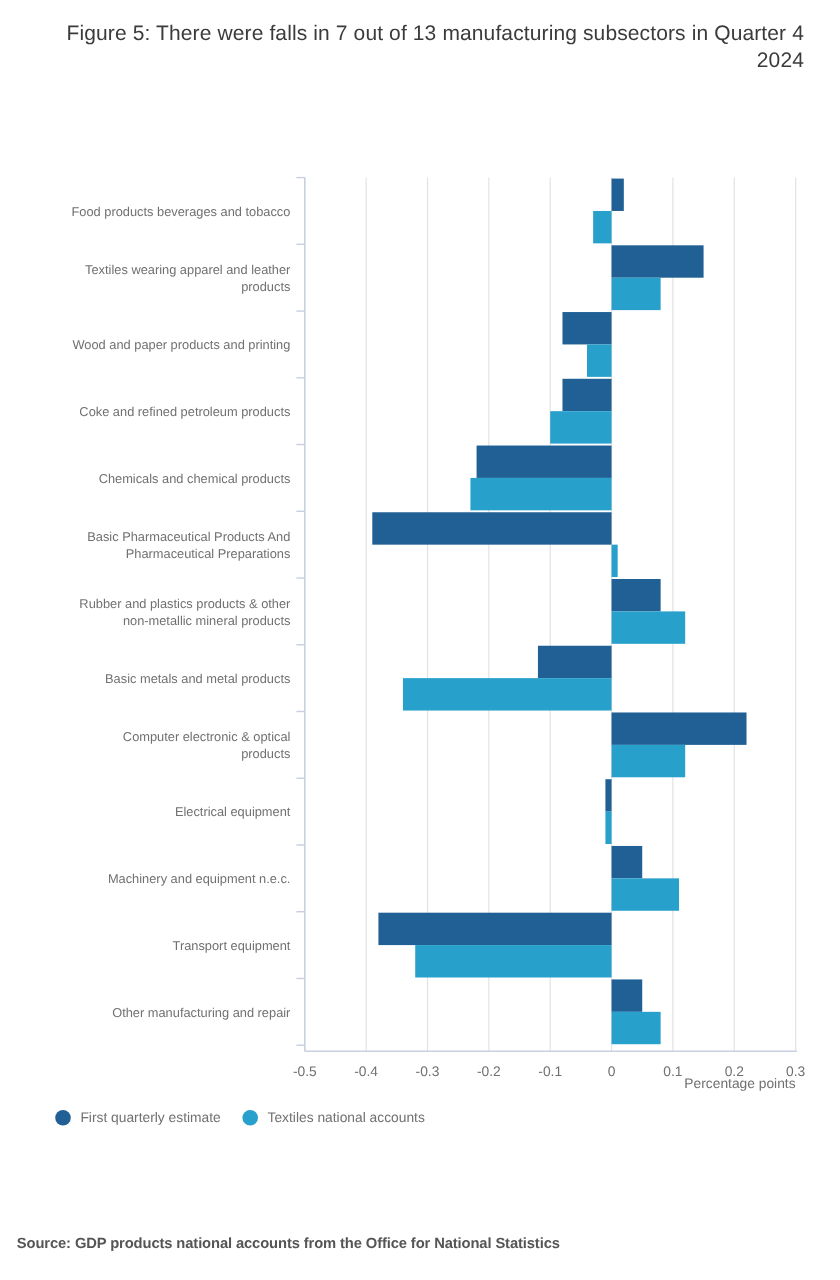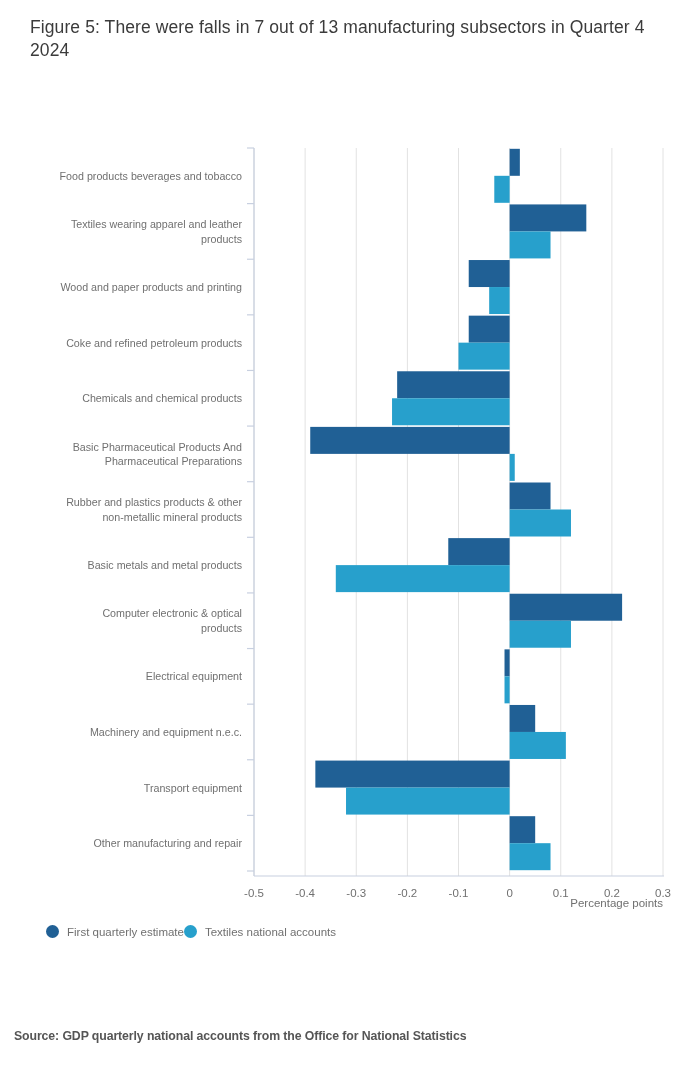--- a/index.html
+++ b/index.html
@@ -8,21 +8,21 @@
     width: 700px;
     height: 1067px;
     background: #ffffff;
     font-family: "Liberation Sans", sans-serif;
     color: #414042;
     position: relative;
     overflow: hidden;
   }
 
   
-  #header { padding: 10px 16px 0 30px; text-align: left; }
+  #header { padding: 10px 30px 0 30px; text-align: right; }
   #chart-title {
     font-size: 17.5px;
     font-weight: 400;
     color: #3b3b3b;
     line-height: 1.32;
     margin: 6px 0 0 0;
     letter-spacing: .1px;
   }
   #chart-subtitle {
     font-size: 11.5px;
@@ -57,20 +57,21 @@
     fill: #707070;
   }
 
   
   #legend {
     position: absolute;
     left: 46px;
     top: 925px;
     display: flex;
     align-items: center;
+    gap: 18px;
   }
   .legend-item { display: flex; align-items: center; gap: 8px; }
   .legend-dot { width: 13px; height: 13px; border-radius: 50%; display:block; }
   .legend-text { font-size: 11.5px; color: #707070; white-space: nowrap; }
 
   
   #source {
     position: absolute;
     left: 14px;
     top: 1029px;
@@ -182,13 +183,13 @@
   <div class="legend-item">
     <span class="legend-dot" style="background: rgb(32, 96, 149);"></span>
     <span class="legend-text">First quarterly estimate</span>
   </div>
   <div class="legend-item">
     <span class="legend-dot" style="background: rgb(39, 160, 204);"></span>
     <span class="legend-text">Textiles national accounts</span>
   </div>
 </div>
 
-<div id="source">Source: GDP quarterly national accounts from the Office for National Statistics</div>
+<div id="source">Source: GDP products national accounts from the Office for National Statistics</div>
 
 </body></html>

